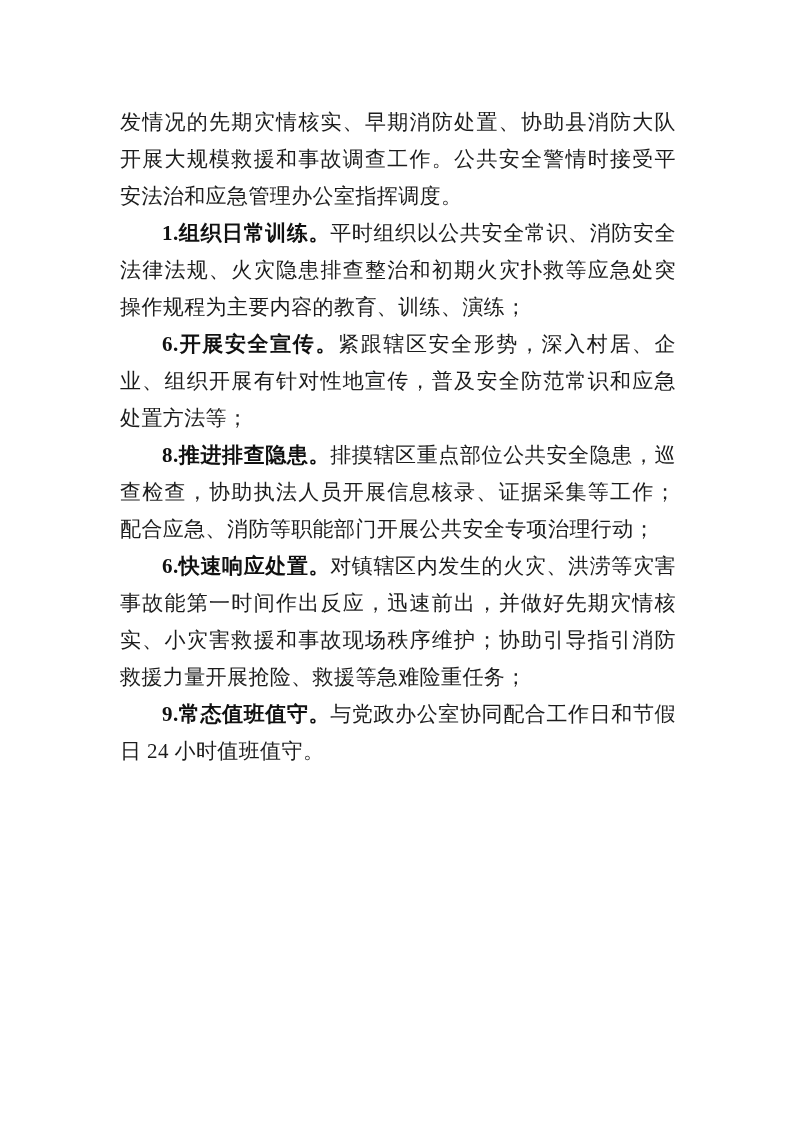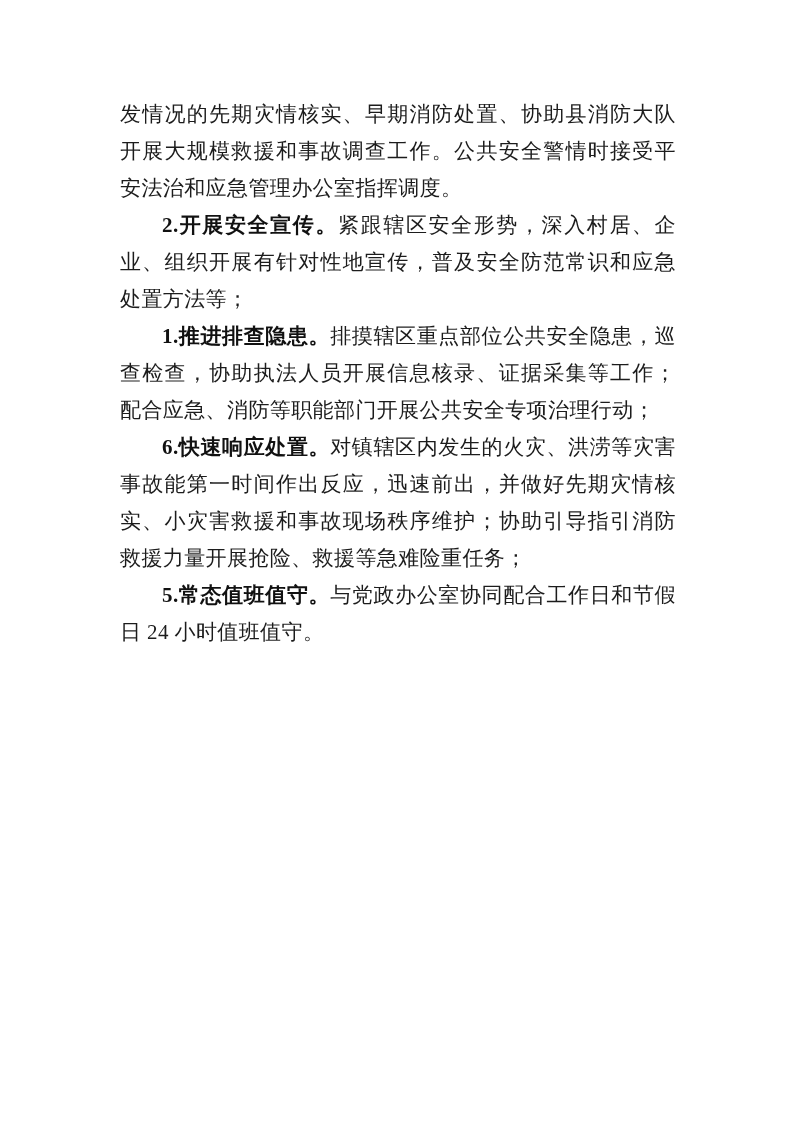--- a/index.html
+++ b/index.html
@@ -10,21 +10,21 @@
   .page {
     position: relative;
     width: 793px;
     height: 1122px;
     background: #ffffff;
     overflow: hidden;
   }
   .doc-body {
     position: absolute;
     left: 120px;
-    top: 96px;
+    top: 104px;
     width: 556px;
   }
   .para {
     margin: 0;
     font-family: "Liberation Serif", "DejaVu Serif", serif;
     font-size: 21px;
     line-height: 37px;
     color: #1c1c1c;
     text-align: justify;
     letter-spacing: 0.4px;
@@ -36,18 +36,19 @@
     font-weight: 700;
     color: #111111;
   }
 </style>
 </head>
 <body>
 
 <div class="page">
   <div class="doc-body">
       <p class="para"><span>发情况的先期灾情核实、早期消防处置、协助县消防大队开展大规模救援和事故调查工作。公共安全警情时接受平安法治和应急管理办公室指挥调度。</span></p>
-      <p class="para indent"><b class="lead">2.开展安全宣传。</b><span>紧跟辖区安全形势，深入村居、企业、组织开展有针对性地宣传，普及安全防范常识和应急处置方法等；</span></p>
-      <p class="para indent"><b class="lead">1.推进排查隐患。</b><span>排摸辖区重点部位公共安全隐患，巡查检查，协助执法人员开展信息核录、证据采集等工作；配合应急、消防等职能部门开展公共安全专项治理行动；</span></p>
+      <p class="para indent"><b class="lead">1.组织日常训练。</b><span>平时组织以公共安全常识、消防安全法律法规、火灾隐患排查整治和初期火灾扑救等应急处突操作规程为主要内容的教育、训练、演练；</span></p>
+      <p class="para indent"><b class="lead">6.开展安全宣传。</b><span>紧跟辖区安全形势，深入村居、企业、组织开展有针对性地宣传，普及安全防范常识和应急处置方法等；</span></p>
+      <p class="para indent"><b class="lead">8.推进排查隐患。</b><span>排摸辖区重点部位公共安全隐患，巡查检查，协助执法人员开展信息核录、证据采集等工作；配合应急、消防等职能部门开展公共安全专项治理行动；</span></p>
       <p class="para indent"><b class="lead">6.快速响应处置。</b><span>对镇辖区内发生的火灾、洪涝等灾害事故能第一时间作出反应，迅速前出，并做好先期灾情核实、小灾害救援和事故现场秩序维护；协助引导指引消防救援力量开展抢险、救援等急难险重任务；</span></p>
-      <p class="para indent"><b class="lead">5.常态值班值守。</b><span>与党政办公室协同配合工作日和节假日 24 小时值班值守。</span></p>
+      <p class="para indent"><b class="lead">9.常态值班值守。</b><span>与党政办公室协同配合工作日和节假日 24 小时值班值守。</span></p>
     </div>
 </div>
 
 </body></html>

